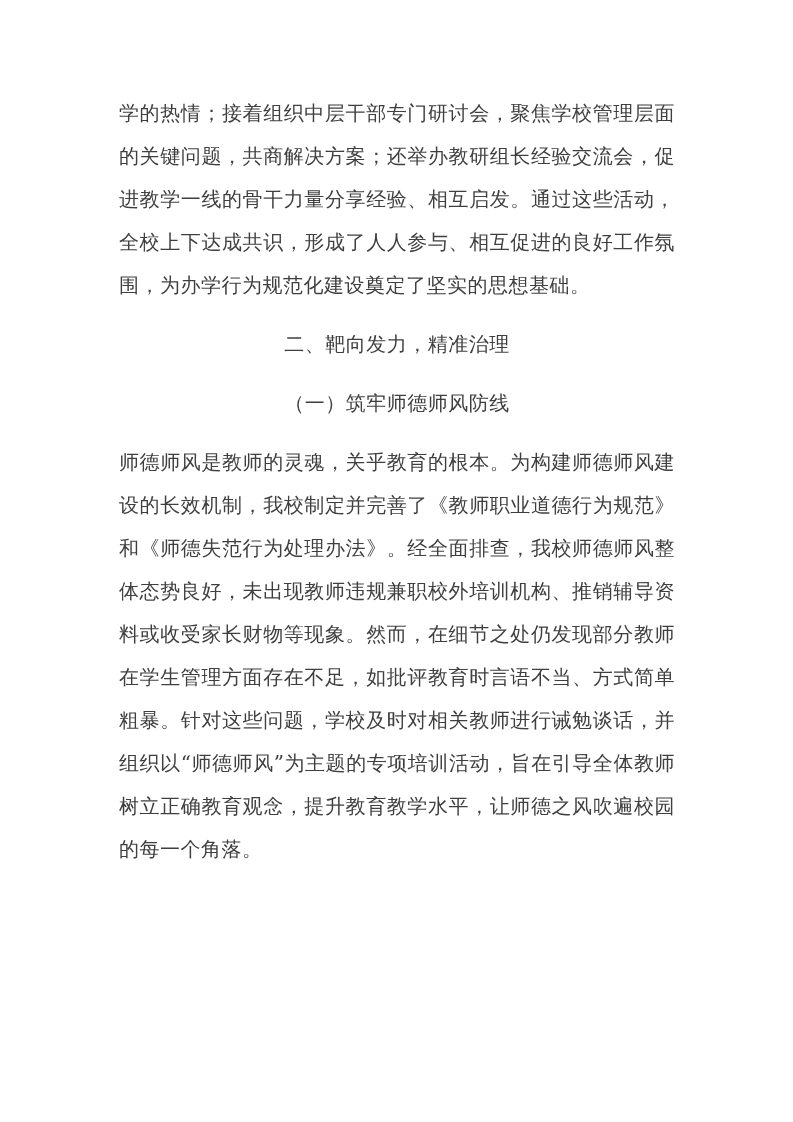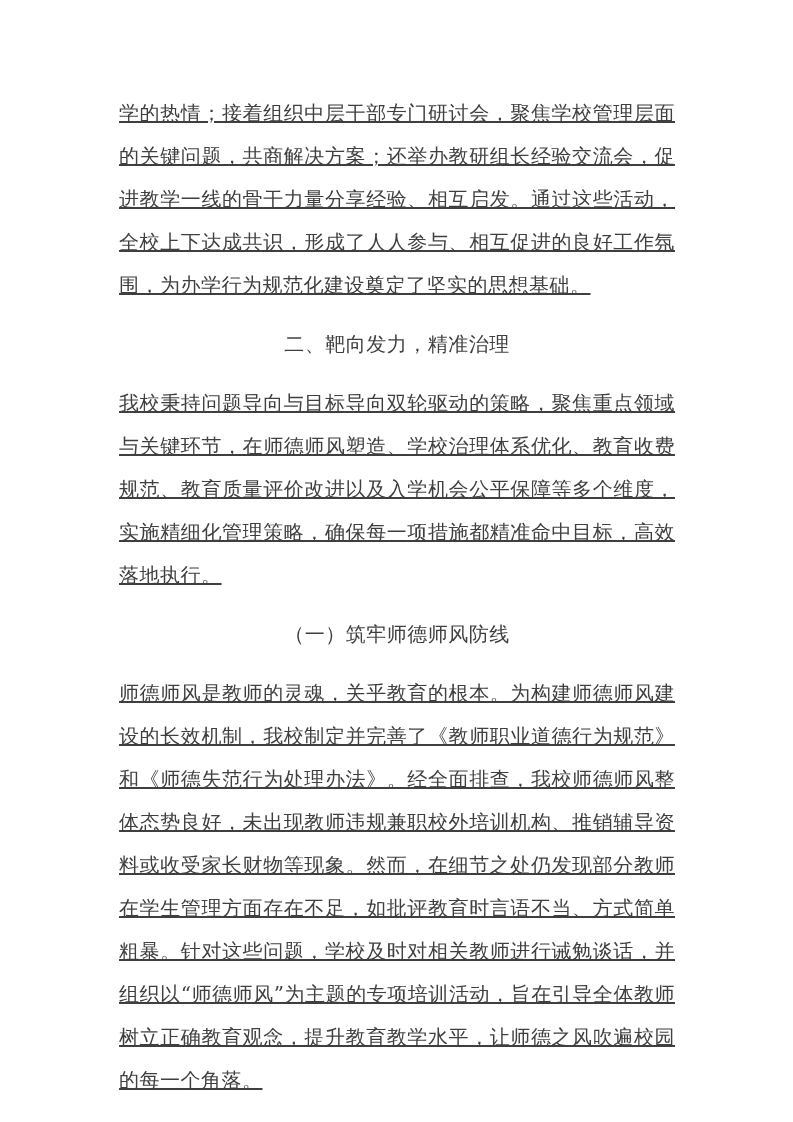--- a/index.html
+++ b/index.html
@@ -23,35 +23,33 @@
     color: #3f3f3f;
   }
   .para {
     font-size: 20px;
     line-height: 43px;
     text-align: justify;
     text-justify: inter-ideograph;
     letter-spacing: 0.5px;
     margin-bottom: 16px;
     word-break: break-all;
-    text-decoration: underline;
   }
   .heading {
     font-size: 20px;
     line-height: 43px;
     font-weight: normal;
     letter-spacing: 0.5px;
     margin-bottom: 16px;
     text-align: center;
   }
 </style>
 </head>
 <body>
 
 <div class="page">
   <div class="content">
     <p class="para">学的热情；接着组织中层干部专门研讨会，聚焦学校管理层面的关键问题，共商解决方案；还举办教研组长经验交流会，促进教学一线的骨干力量分享经验、相互启发。通过这些活动，全校上下达成共识，形成了人人参与、相互促进的良好工作氛围，为办学行为规范化建设奠定了坚实的思想基础。</p>
     <h2 class="heading">二、靶向发力，精准治理</h2>
-    <p class="para">我校秉持问题导向与目标导向双轮驱动的策略，聚焦重点领域与关键环节，在师德师风塑造、学校治理体系优化、教育收费规范、教育质量评价改进以及入学机会公平保障等多个维度，实施精细化管理策略，确保每一项措施都精准命中目标，高效落地执行。</p>
     <h3 class="heading">（一）筑牢师德师风防线</h3>
     <p class="para">师德师风是教师的灵魂，关乎教育的根本。为构建师德师风建设的长效机制，我校制定并完善了《教师职业道德行为规范》和《师德失范行为处理办法》。经全面排查，我校师德师风整体态势良好，未出现教师违规兼职校外培训机构、推销辅导资料或收受家长财物等现象。然而，在细节之处仍发现部分教师在学生管理方面存在不足，如批评教育时言语不当、方式简单粗暴。针对这些问题，学校及时对相关教师进行诫勉谈话，并组织以“师德师风”为主题的专项培训活动，旨在引导全体教师树立正确教育观念，提升教育教学水平，让师德之风吹遍校园的每一个角落。</p>
   </div>
 </div>
 
 </body></html>

